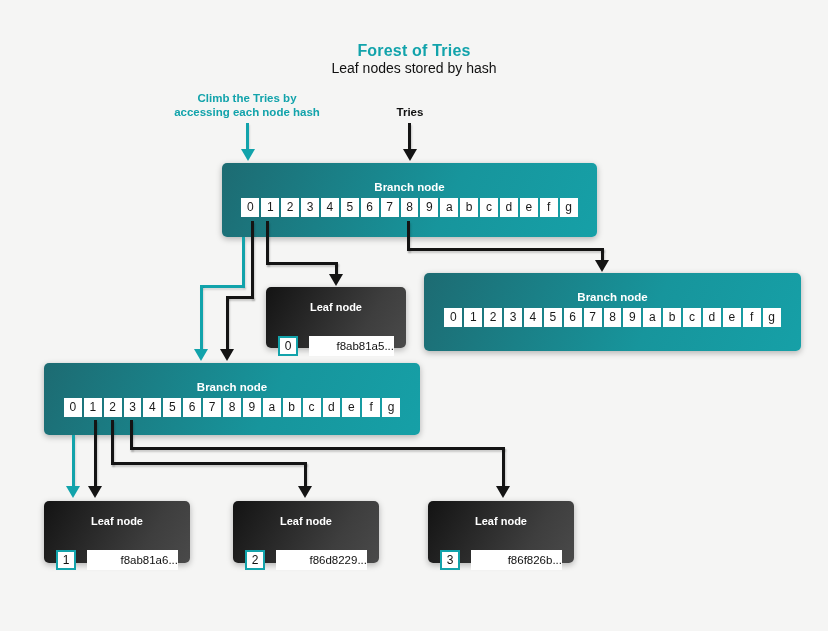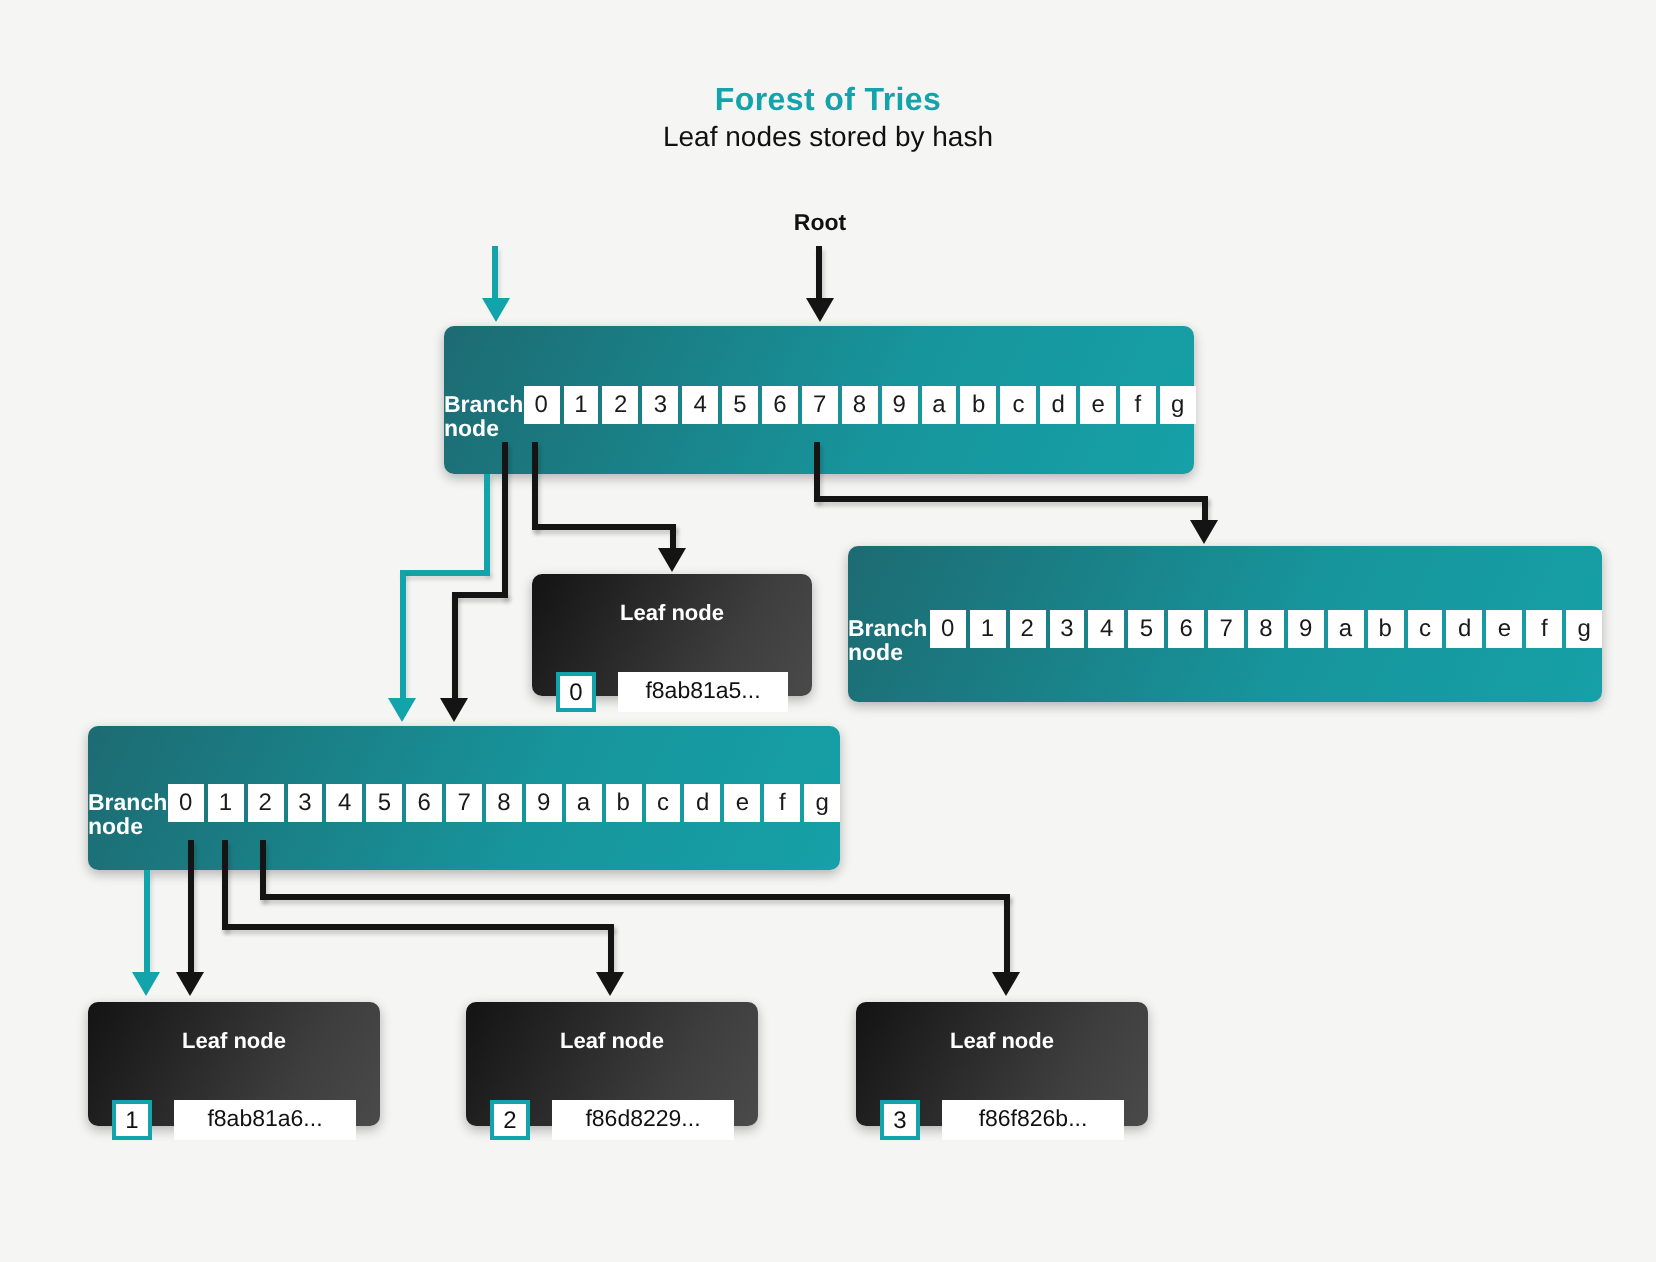--- a/index.html
+++ b/index.html
@@ -21,21 +21,21 @@
     font-size:11.5px; font-weight:bold; color:#12a3ab; line-height:14px;
     white-space:pre-line;
   }
   .root-label {
     position:absolute; left:360px; top:106px; width:100px; text-align:center;
     font-size:11.5px; font-weight:bold; color:#111;
   }
   .box { position:absolute; border-radius:5px; box-shadow:0 2px 6px rgba(0,0,0,.28); }
   .branch {
     background:linear-gradient(115deg, #1d6b72 0%, #17959c 60%, #16a0a7 100%);
-    display:flex; flex-direction:row; align-items:center;
+    display:flex; flex-direction:column; align-items:center;
   }
   .branch-label {
     color:#fff; font-size:11.5px; font-weight:bold; margin-top:18px;
   }
   .cells { display:flex; gap:2px; margin-top:5px; }
   .cell {
     width:17.9px; height:19px; background:#fff; color:#1a1a1a;
     font-size:12px; line-height:19px; text-align:center;
   }
   .leaf {
@@ -45,21 +45,21 @@
   .leaf-label {
     color:#fff; font-size:11px; font-weight:bold; text-align:center; margin-top:14px;
   }
   .leaf-row { display:flex; align-items:center; margin:7px 12px 0 12px; }
   .index-cell {
     width:16px; height:16px; border:2px solid #12a3ab; background:#fff;
     color:#111; font-size:12px; line-height:16px; text-align:center; flex:0 0 auto;
   }
   .hash-box {
     flex:1; height:20px; background:#fff; margin-left:11px;
-    color:#111; font-size:11.5px; line-height:20px; text-align:center;
+    color:#111; font-size:11.5px; line-height:20px; text-align:right;
     overflow:hidden; white-space:nowrap;
   }
   .vline, .hline { position:absolute; }
   .vline { width:3px; }
   .hline { height:3px; }
   .ln-black { background:#141414; box-shadow:1px 2px 2px rgba(0,0,0,.18); }
   .ln-teal  { background:#12a3ab; box-shadow:1px 2px 2px rgba(0,0,0,.12); }
   .arrow-down {
     position:absolute; width:0; height:0;
     border-left:7px solid transparent; border-right:7px solid transparent;
@@ -68,21 +68,23 @@
   .arrow-teal { border-top-color:#12a3ab; }
 </style>
 </head>
 <body>
 
 <div class="canvas">
 
   <div class="title">Forest of Tries</div>
   <div class="subtitle">Leaf nodes stored by hash</div>
 
-  <div class="root-label">Root</div>
+  <div class="climb-label">Climb the Tries by
+accessing each node hash</div>
+  <div class="root-label">Tries</div>
 
   <div>
     <div class="vline ln-teal" style="left:246px; top:123px; height:27px;"></div>
     <div class="arrow-down arrow-teal" style="left:241px; top:149px;"></div>
   </div>
   <div>
     <div class="vline ln-black" style="left:408px; top:123px; height:27px;"></div>
     <div class="arrow-down" style="left:403px; top:149px;"></div>
   </div>
 

